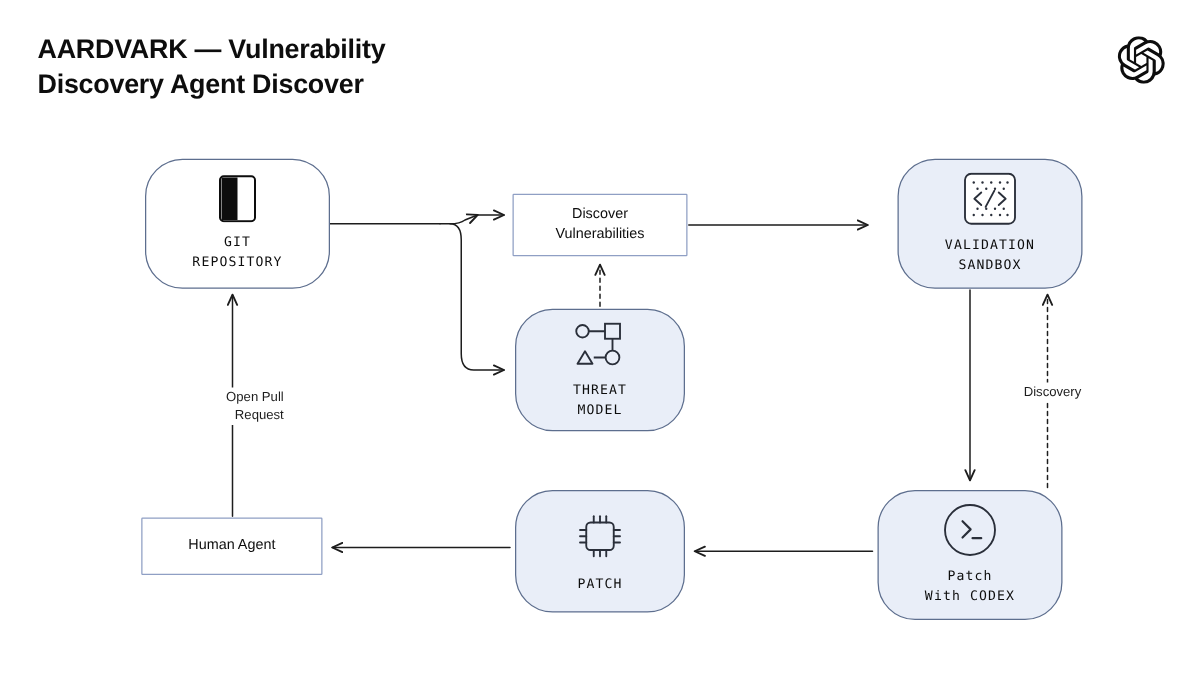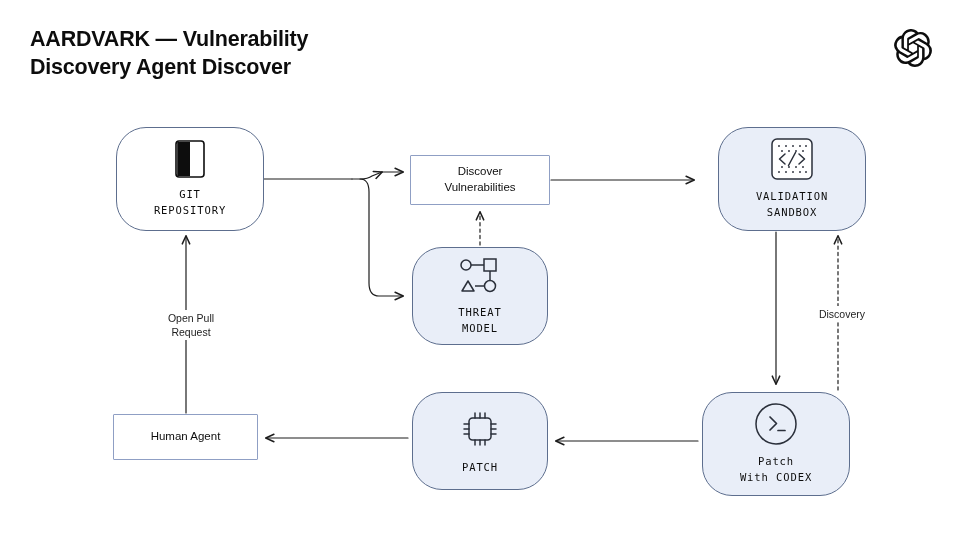--- a/index.html
+++ b/index.html
@@ -156,21 +156,21 @@
 
       <path d="M698,441 L556,441" marker-end="url(#ah)"></path>
 
       <path d="M408,438 L266,438" marker-end="url(#ah)"></path>
 
       <path d="M186,413 L186,236" marker-end="url(#ah)"></path>
     </g>
   </svg>
 
 
-  <div class="edge-label" style="left:152px; top:310px; width:72px;">Open Pull
+  <div class="edge-label" style="left:152px; top:310px; width:72px;text-align:right;">Open Pull
 Request</div>
 
   <div class="edge-label" style="left:802px; top:306px; width:74px;">Discovery</div>
 
   <div class="node node-round node-fill-white" style="left:116px; top:127px; width:148px; height:104px;">
     <span class="node-icon">
       <svg width="30" height="38" viewBox="0 0 30 38" aria-hidden="true">
         <rect x="1" y="1" width="28" height="36" rx="3" ry="3" fill="#ffffff" stroke="#0d0d0d" stroke-width="1.6"></rect>
         <path d="M2.2,2 L15,2 L15,36 L2.2,36 Z" fill="#0d0d0d"></path>
       </svg>

